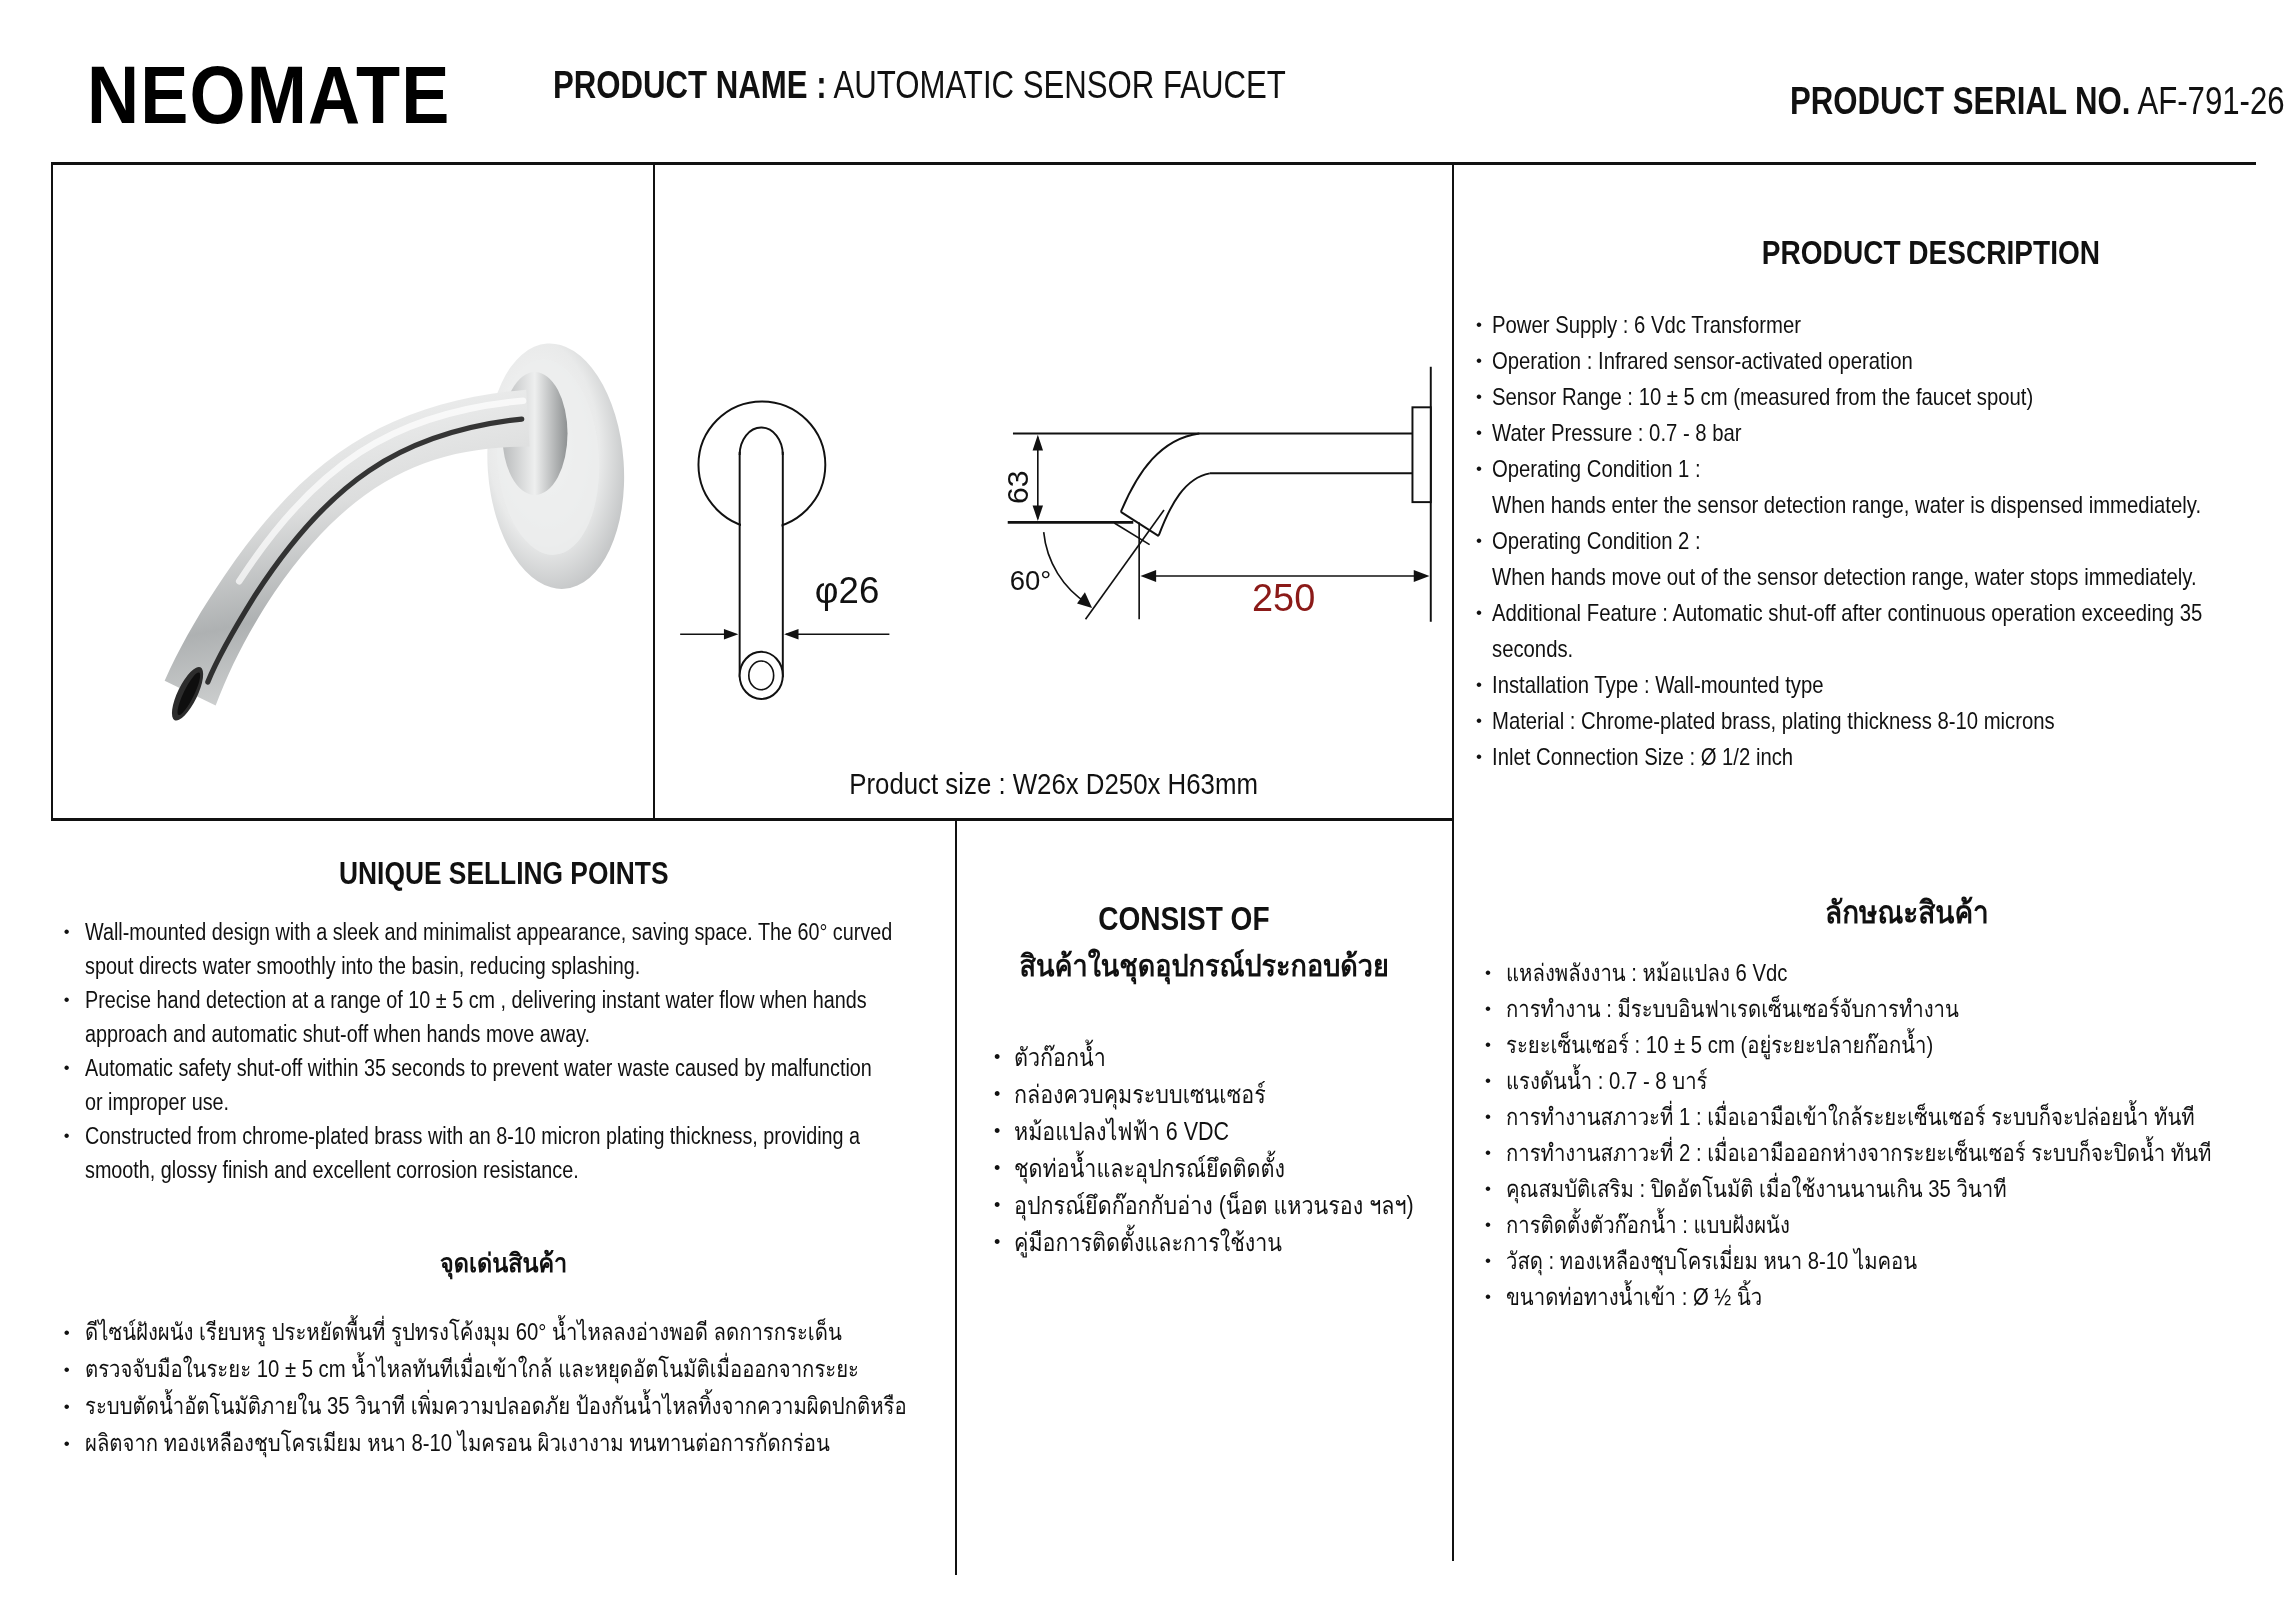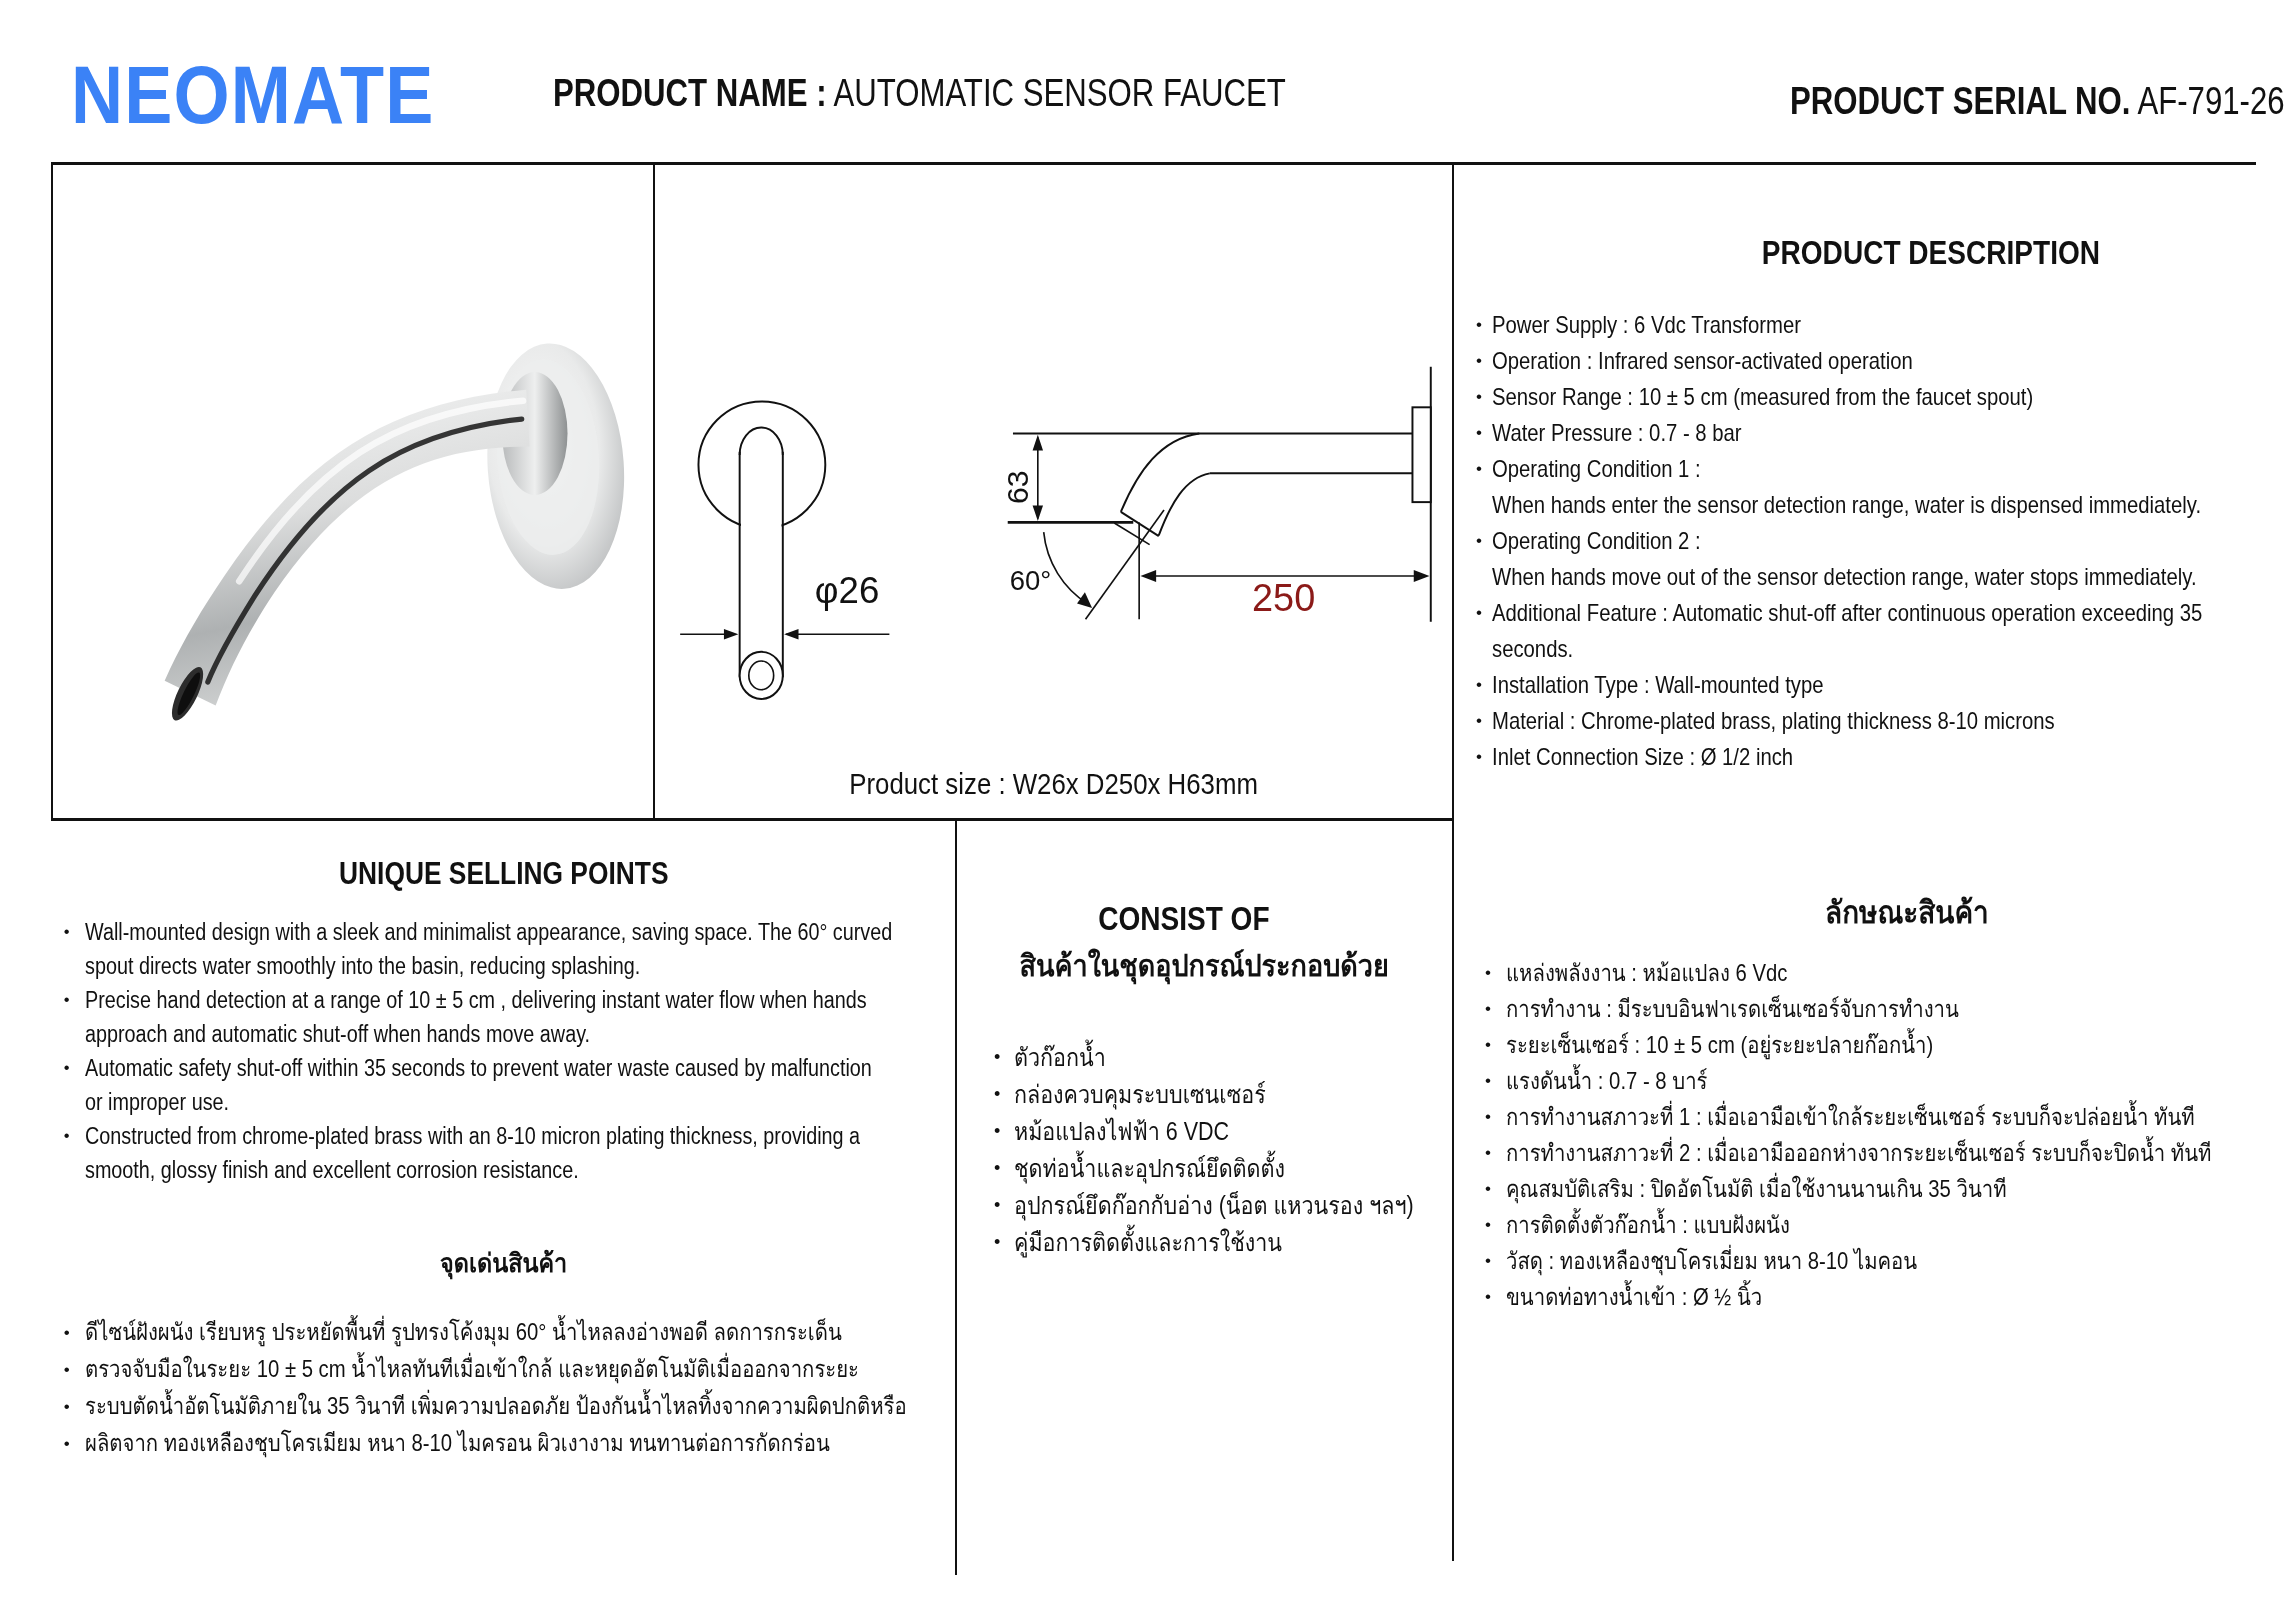--- a/index.html
+++ b/index.html
@@ -25,25 +25,25 @@
   .consist-list{--dotx:39px;}
   .tspec-list .item{padding-left:52px;}
   .tspec-list{--dotx:31px;}
   svg text{font-family:"Liberation Sans","DejaVu Sans",sans-serif;}
 </style>
 </head>
 <body>
 
 <div id="page">
 
-  <div class="abs" style="left:71px;top:48px;font-size:82px;font-weight:bold;letter-spacing:1.3px;color:#3b82f6;">
+  <div class="abs" style="left:87px;top:48px;font-size:82px;font-weight:bold;letter-spacing:1.3px;color:#000000;">
     <span class="cx" style="--sx:0.88;">NEOMATE</span>
   </div>
 
-  <div class="abs" style="left:553px;top:72px;font-size:38px;">
+  <div class="abs" style="left:553px;top:64px;font-size:38px;">
     <span class="cx" style="--sx:0.82;"><b>PRODUCT NAME :</b><span> </span><span>AUTOMATIC SENSOR FAUCET</span></span>
   </div>
 
   <div class="abs" style="left:1790px;top:80px;font-size:38px;">
     <span class="cx" style="--sx:0.82;"><b>PRODUCT SERIAL NO.</b><span> </span><span>AF-791-26</span></span>
   </div>
 
   <div class="abs rule" style="left:51px;top:162px;width:2205px;height:3.3px;"></div>
   <div class="abs rule" style="left:51px;top:162px;width:2px;height:658px;"></div>
   <div class="abs rule" style="left:653px;top:162px;width:2px;height:658px;"></div>

